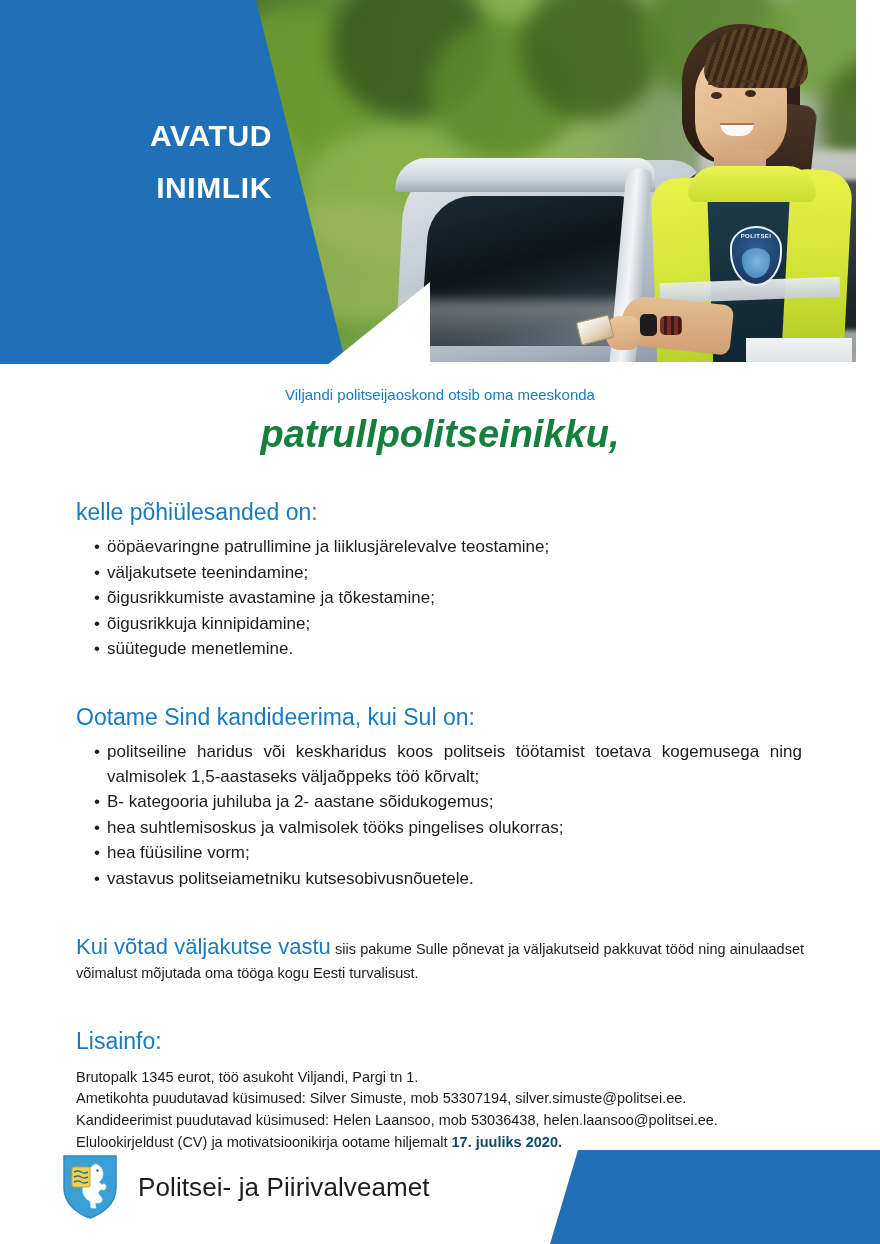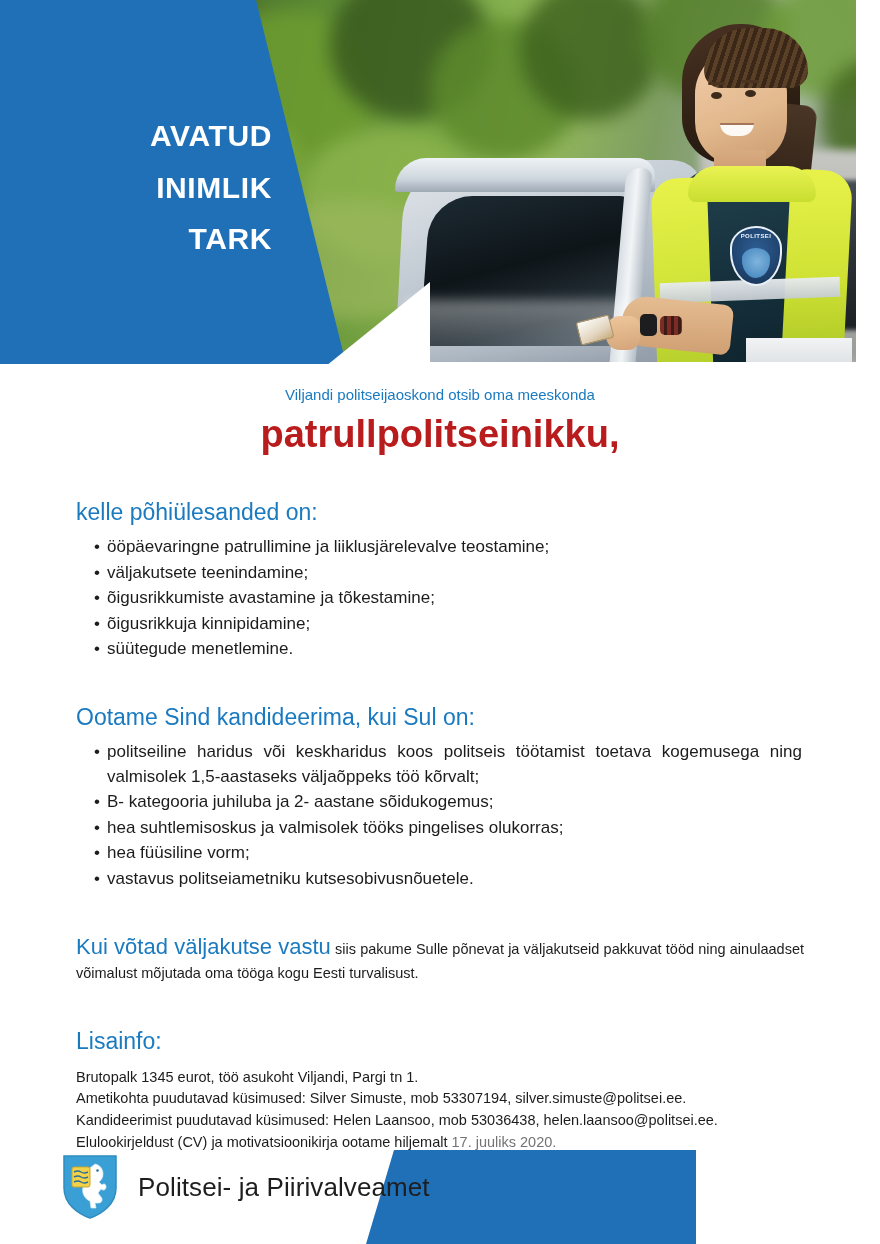--- a/index.html
+++ b/index.html
@@ -267,25 +267,26 @@
 
   .lead {
     text-align: center;
     color: #1a7ac0;
     font-size: 15px;
     margin-top: 22px;
     line-height: 1.2;
   }
   .headline {
     text-align: center;
-    color: #b91c1c;
+    color: #15803d;
     font-size: 38px;
     font-weight: bold;
     margin-top: 10px;
     line-height: 1.1;
+    font-style: italic;
   }
 
   .section { margin: 0 76px 0 76px; }
 
   .sec-title {
     color: #1a7ac0;
     font-size: 23px;
     line-height: 1.2;
   }
   .sec-title--1 { margin-top: 43px; }
@@ -327,29 +328,29 @@
     font-size: 22px;
   }
 
   .info-lines {
     margin-top: 11px;
     font-size: 14.5px;
     line-height: 1.5;
     color: #1c1c1c;
   }
   .info-lines .deadline {
-    color: #737373;
-    font-weight: normal;
+    color: #0c4a6e;
+    font-weight: bold;
   }
 
   
   .footer {
     position: absolute;
     left: 0; bottom: 0;
-    width: 696px; height: 112px;
+    width: 880px; height: 112px;
   }
   .footer-blue {
     position: absolute;
     right: 0; top: 18px;
     width: 330px; height: 94px;
     background: #2070b8;
     clip-path: polygon(28px 0, 330px 0, 330px 94px, 0 94px);
   }
   .brand {
     position: absolute;
@@ -425,21 +426,20 @@
         <div class="of-card"></div>
       </div>
     </div>
 
     <div class="hero-blue"></div>
     <div class="hero-notch"></div>
 
     <div class="hero-title">
       <div>AVATUD</div>
       <div>INIMLIK</div>
-      <div>TARK</div>
     </div>
   </div>
 
   <div class="content">
 
     <div class="lead">Viljandi politseijaoskond otsib oma meeskonda</div>
     <div class="headline">patrullpolitseinikku,</div>
 
     <div class="section">
       <div class="sec-title sec-title--1">kelle põhiülesanded on:</div>

